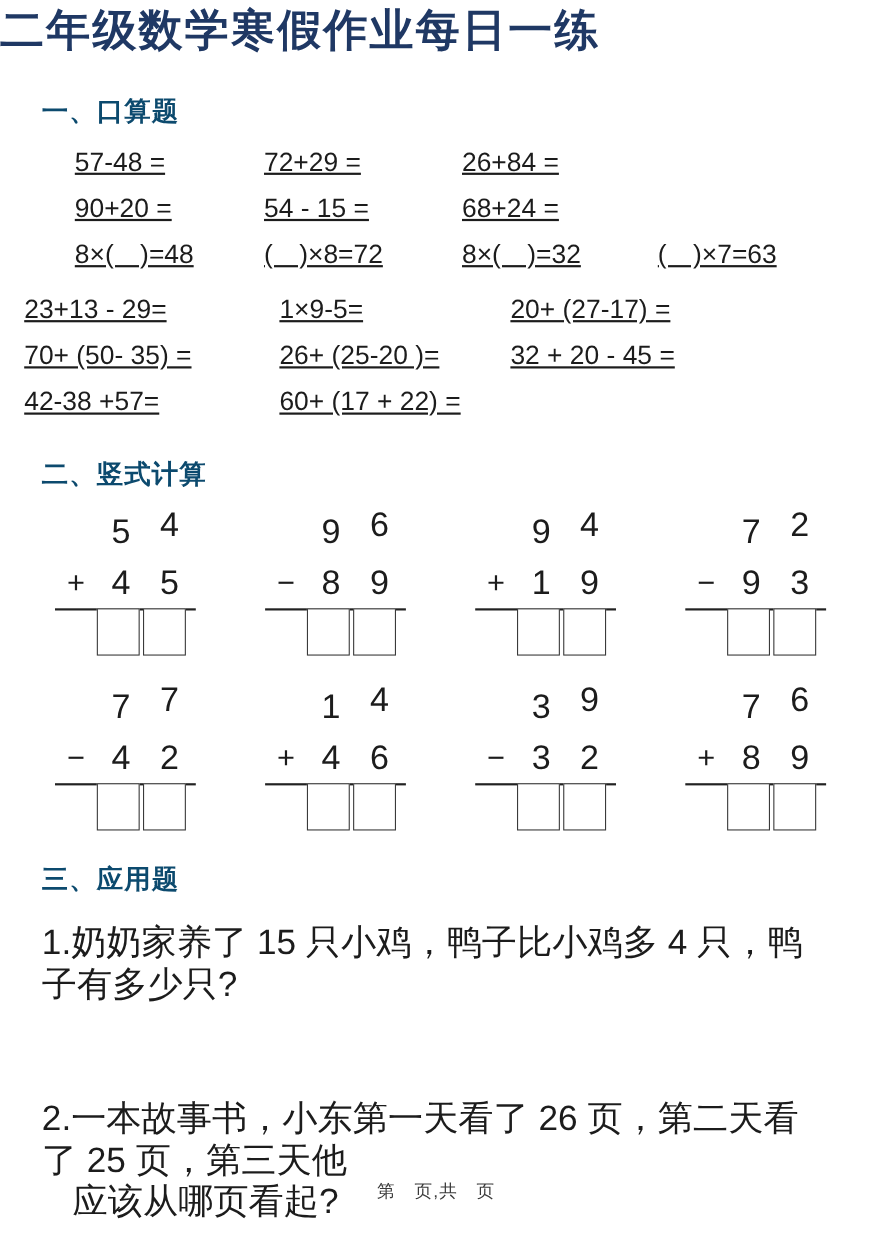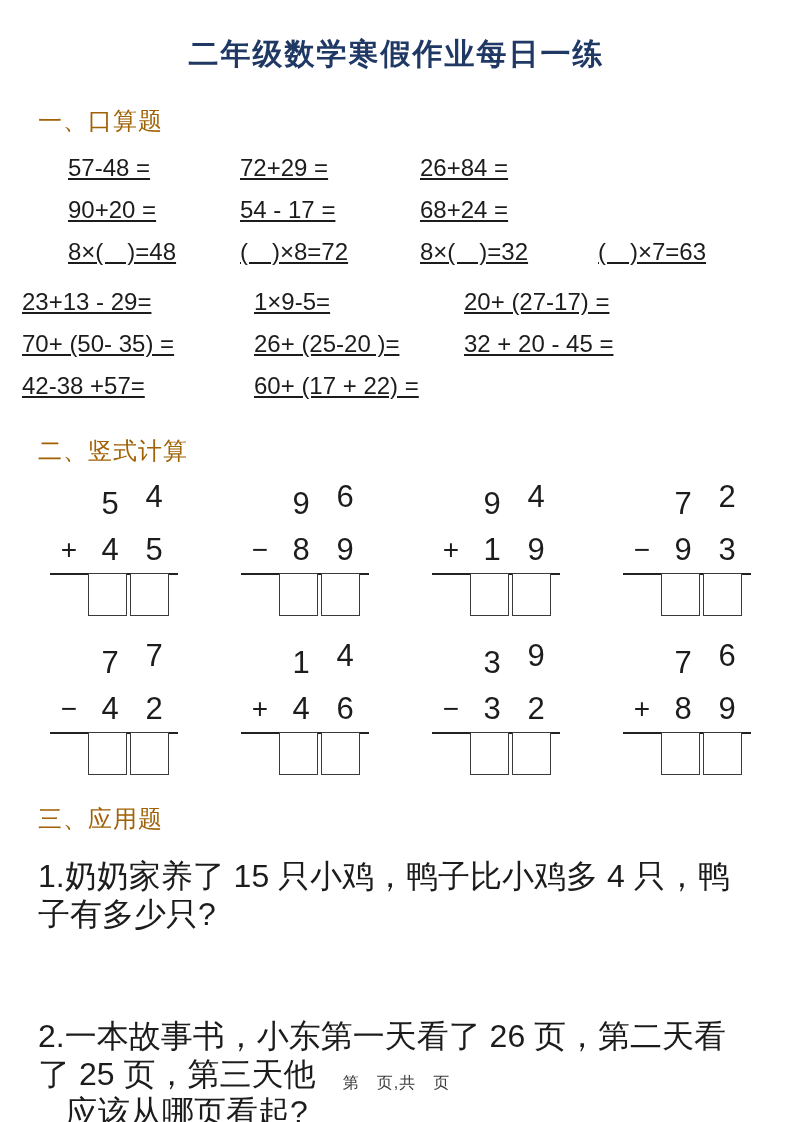--- a/index.html
+++ b/index.html
@@ -7,33 +7,32 @@
     position: relative;
     width: 793px;
     height: 1122px;
     background: #ffffff;
     font-family: "Liberation Sans", "DejaVu Sans", sans-serif;
     color: #1c1c1c;
     overflow: hidden;
   }
   
   .title {
-    padding-top: 34px;
-    text-align: center;
-    font-size: 30px;
+    text-align: left;
+    font-size: 40px;
     font-weight: bold;
     color: #1f3864;
     letter-spacing: 2px;
   }
   
   .section-heading {
     margin: 28px 0 10px 38px;
     font-size: 24px;
-    font-weight: normal;
-    color: #a16207;
+    font-weight: bold;
+    color: #0c4a6e;
     letter-spacing: 1px;
   }
   .section-heading.first { margin-top: 30px; }
   
   .oral-grid {
     display: grid;
     padding-left: 68px;
     font-size: 24px;
     text-decoration: underline;
   }
@@ -96,21 +95,21 @@
 
   <div class="section-heading first">一、口算题</div>
 
   <div class="oral-grid g4">
     <div class="oral-item">57-48 =</div>
     <div class="oral-item">72+29 =</div>
     <div class="oral-item">26+84 =</div>
   </div>
   <div class="oral-grid g4">
     <div class="oral-item">90+20 =</div>
-    <div class="oral-item">54 - 17 =</div>
+    <div class="oral-item">54 - 15 =</div>
     <div class="oral-item">68+24 =</div>
   </div>
   <div class="oral-grid g4">
     <div class="oral-item">8×(　)=48</div>
     <div class="oral-item">(　)×8=72</div>
     <div class="oral-item">8×(　)=32</div>
     <div class="oral-item">(　)×7=63</div>
   </div>
   <div class="oral-grid g3 gap-top">
     <div class="oral-item">23+13 - 29=</div>

